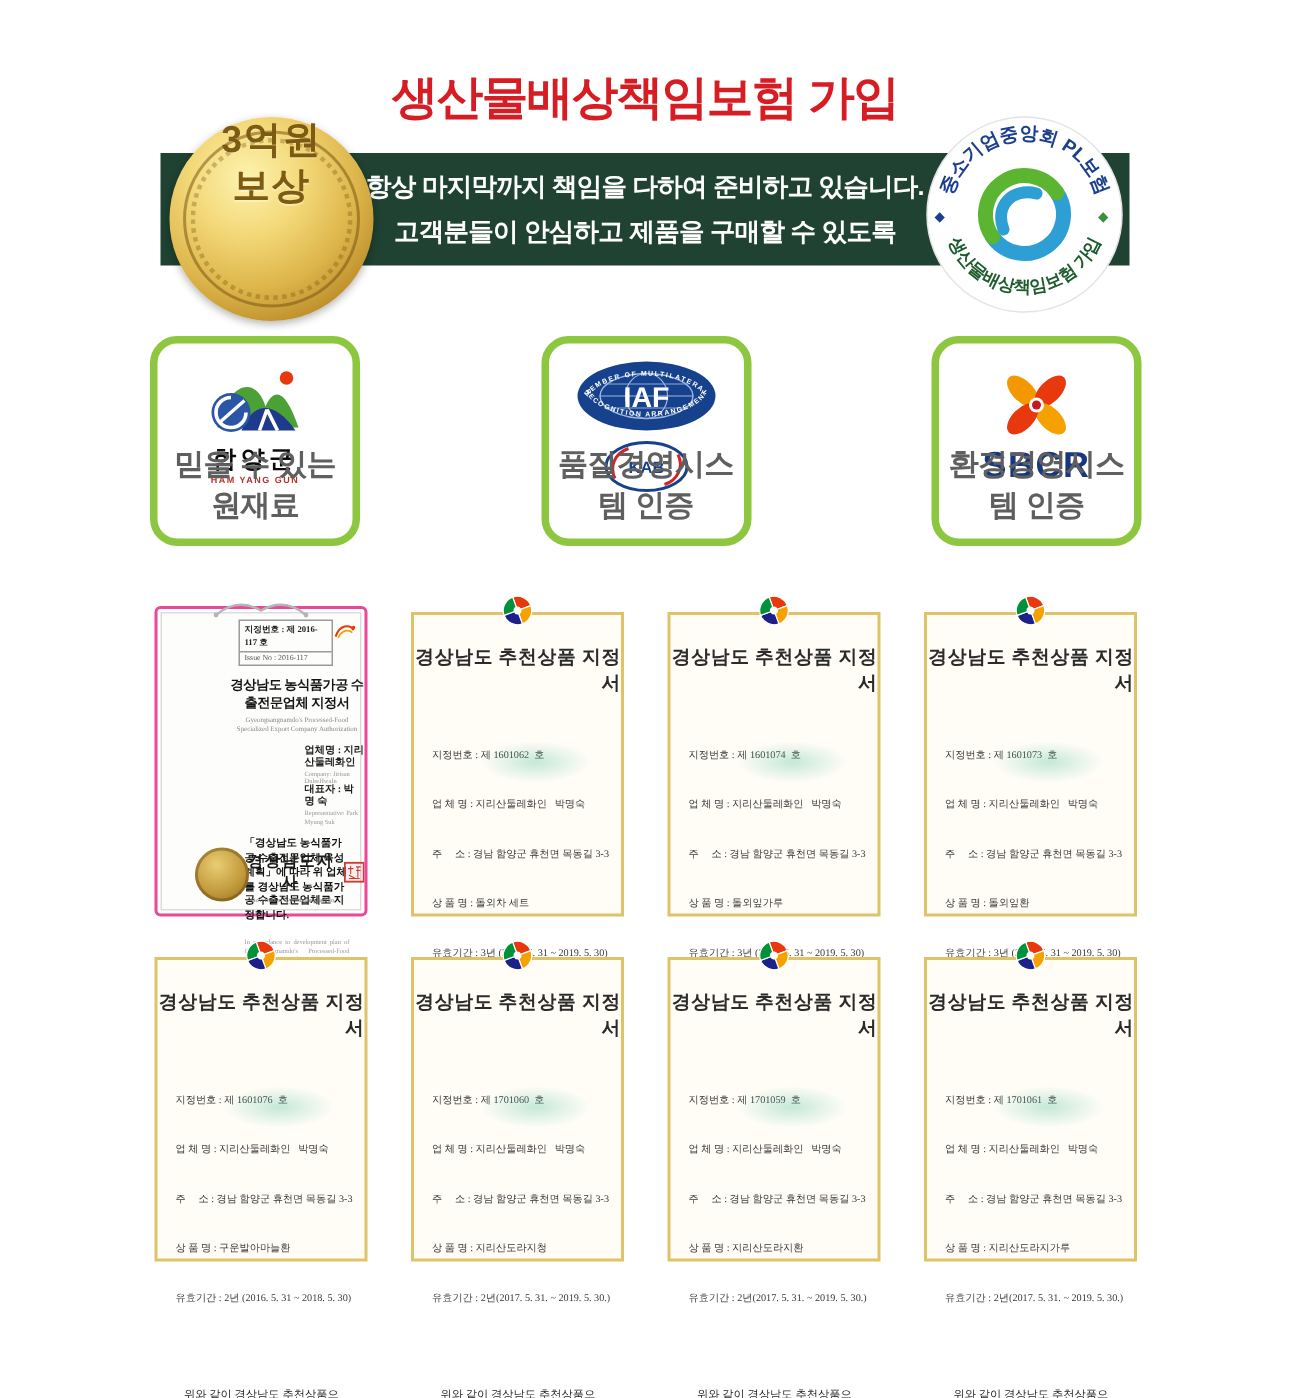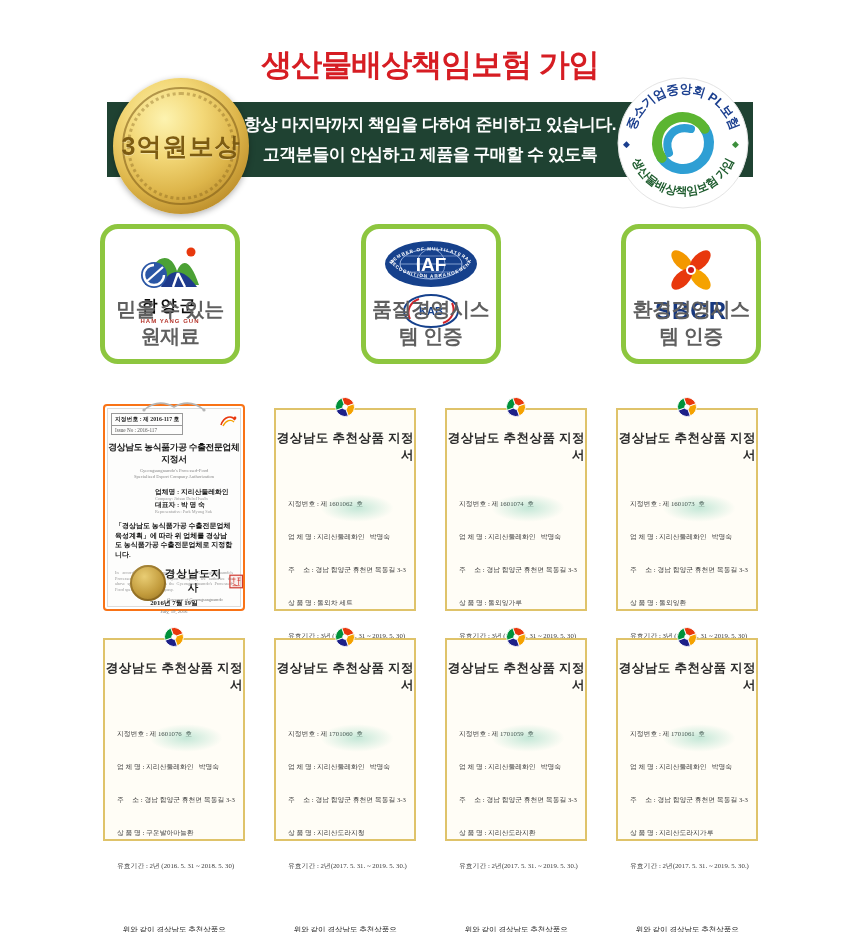--- a/index.html
+++ b/index.html
@@ -7,21 +7,21 @@
   .page{position:absolute;inset:0;}
 
   
   .main-title{position:absolute;top:44px;left:0;right:0;text-align:center;
     font-size:31px;font-weight:800;color:#d61d23;letter-spacing:-1px;}
   .banner{position:absolute;left:107px;top:102px;width:646px;height:75px;background:#1f4232;}
   .banner-text{position:absolute;inset:0;display:flex;flex-direction:column;align-items:center;justify-content:center;
     gap:7px;color:#fff;font-size:17px;font-weight:700;letter-spacing:-0.5px;}
   .medal{position:absolute;left:113px;top:78px;width:136px;height:136px;border-radius:50%;z-index:3;
     background:radial-gradient(circle at 38% 30%,#fdf3b0 0%,#f3d878 30%,#ddb54a 58%,#b98a28 82%,#a3781e 100%);
-    box-shadow:0 2px 6px rgba(0,0,0,.3);display:flex;flex-direction:row;align-items:center;justify-content:center;}
+    box-shadow:0 2px 6px rgba(0,0,0,.3);display:flex;flex-direction:column;align-items:center;}
   .medal::before{content:"";position:absolute;inset:9px;border-radius:50%;border:2px solid rgba(122,88,20,.55);}
   .medal::after{content:"";position:absolute;inset:14px;border-radius:50%;border:3px dotted rgba(122,88,20,.35);}
   .medal span{font-size:25px;font-weight:800;color:#7d5c12;line-height:31px;letter-spacing:1px;text-shadow:0 1px 0 rgba(255,255,255,.35);}
   .pl-badge{position:absolute;left:617px;top:77px;width:132px;height:132px;z-index:3;}
 
   
   .badges{position:absolute;left:100px;top:224px;width:661px;height:140px;display:flex;justify-content:space-between;}
   .badge-card{width:140px;height:140px;box-sizing:border-box;border:5px solid #8dc63f;border-radius:18px;background:#fff;
     display:flex;flex-direction:column;align-items:center;justify-content:flex-start;position:relative;}
   .badge-label{position:absolute;bottom:9px;left:0;right:0;text-align:center;font-size:20px;color:#5f5f5f;font-weight:600;letter-spacing:-0.5px;}
@@ -38,22 +38,22 @@
   .cert-title{margin-top:20px;text-align:right;font-size:12.5px;font-weight:700;color:#2b2b2b;letter-spacing:0.5px;}
   .cert-fields{margin:12px 0 0 12px;font-size:6.8px;line-height:11px;color:#3a3a3a;white-space:pre;}
   .cert-wm{position:absolute;top:84px;left:44px;width:74px;height:28px;
     background:radial-gradient(ellipse at center,rgba(110,200,170,.4),rgba(110,200,220,0) 70%);}
   .cert-body{margin:11px 12px 0;font-size:7.5px;line-height:10.5px;color:#222;white-space:pre-wrap;}
   .cert-date{margin-top:12px;text-align:center;font-size:7px;color:#333;letter-spacing:2px;}
   .cert-sign{margin-top:9px;text-align:center;font-size:11.5px;font-weight:700;letter-spacing:3px;color:#222;position:relative;}
   .seal{position:absolute;right:11px;top:-9px;}
 
   
-  .exp-border{position:absolute;top:6px;left:3px;right:3px;bottom:2px;border:2px solid #f97316;border-radius:4px;
-    background:#fdfdfc;box-shadow:inset 0 0 0 2px #fff,inset 0 0 0 3px #dcdcdc;}
+  .exp-border{position:absolute;top:6px;left:3px;right:3px;bottom:2px;border:2px solid #ec4899;border-radius:4px;
+    background:#fdfdfc;box-shadow:inset 0 0 0 2px #fff,inset 0 0 0 3px #dcdcdc;padding-left:48px;}
   .exp-scroll{position:absolute;top:-6px;left:50%;transform:translateX(-50%);}
   .exp-head{display:flex;justify-content:space-between;align-items:flex-start;margin:7px 6px 0;}
   .exp-issue{border:1px solid #9a9a9a;font-family:"Liberation Serif",serif;}
   .exp-issue div{padding:1px 3px;}
   .exp-issue .kr{font-size:5.8px;font-weight:700;color:#222;border-bottom:1px solid #9a9a9a;}
   .exp-issue .en{font-size:5.2px;color:#555;}
   .exp-title{margin-top:7px;text-align:center;font-size:8.8px;font-weight:700;color:#141414;font-family:"Liberation Serif",serif;letter-spacing:-0.3px;}
   .exp-title-en{margin-top:2px;text-align:center;font-size:4.6px;line-height:5.8px;color:#888;}
   .exp-company{margin:8px 0 0 50px;font-family:"Liberation Serif",serif;}
   .exp-company .kr{font-size:6.8px;font-weight:700;color:#1c1c1c;line-height:8px;}

